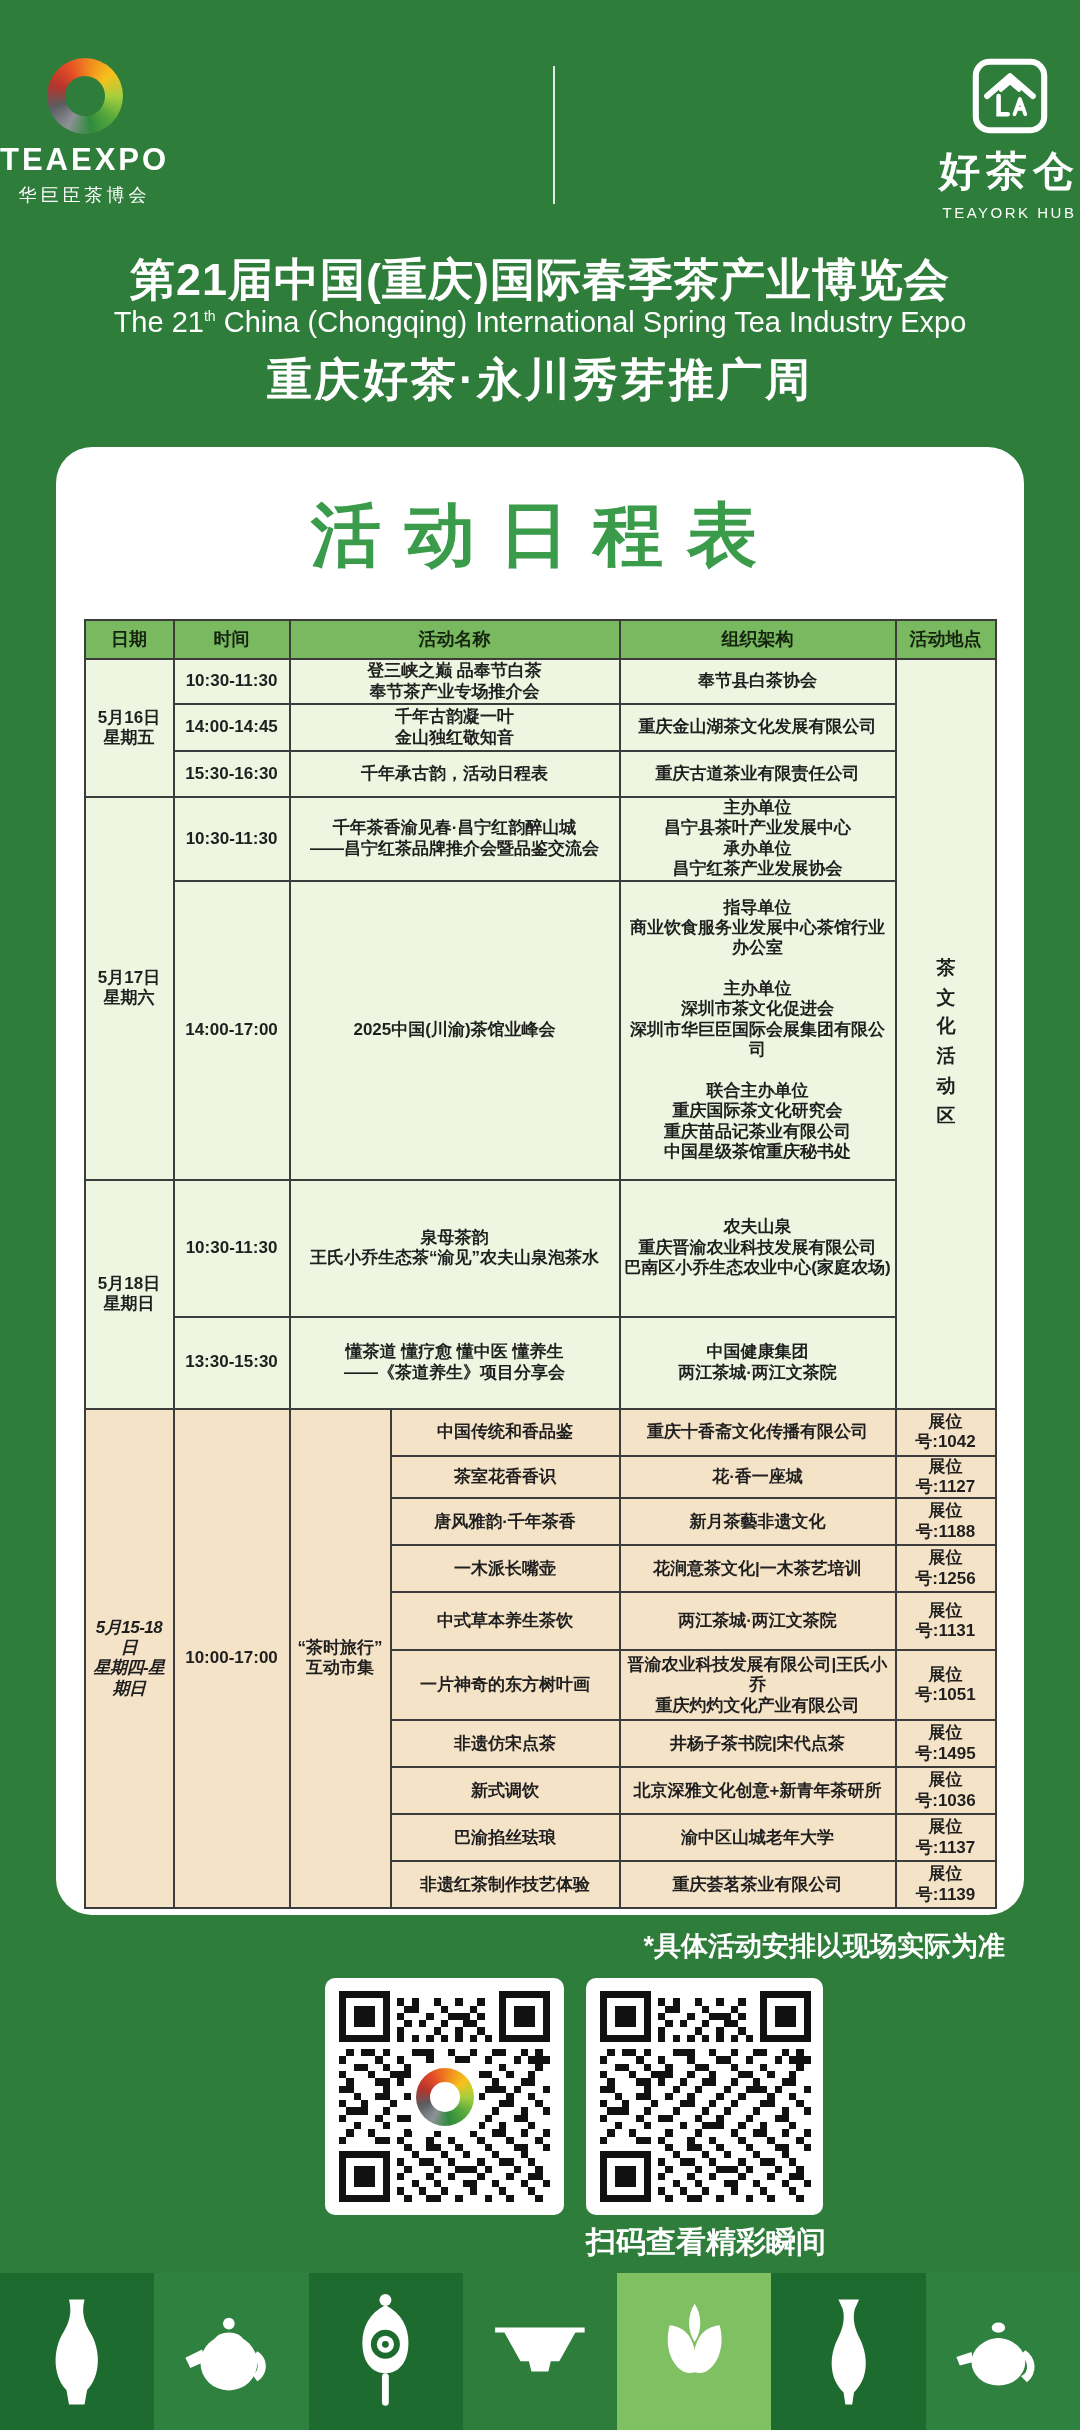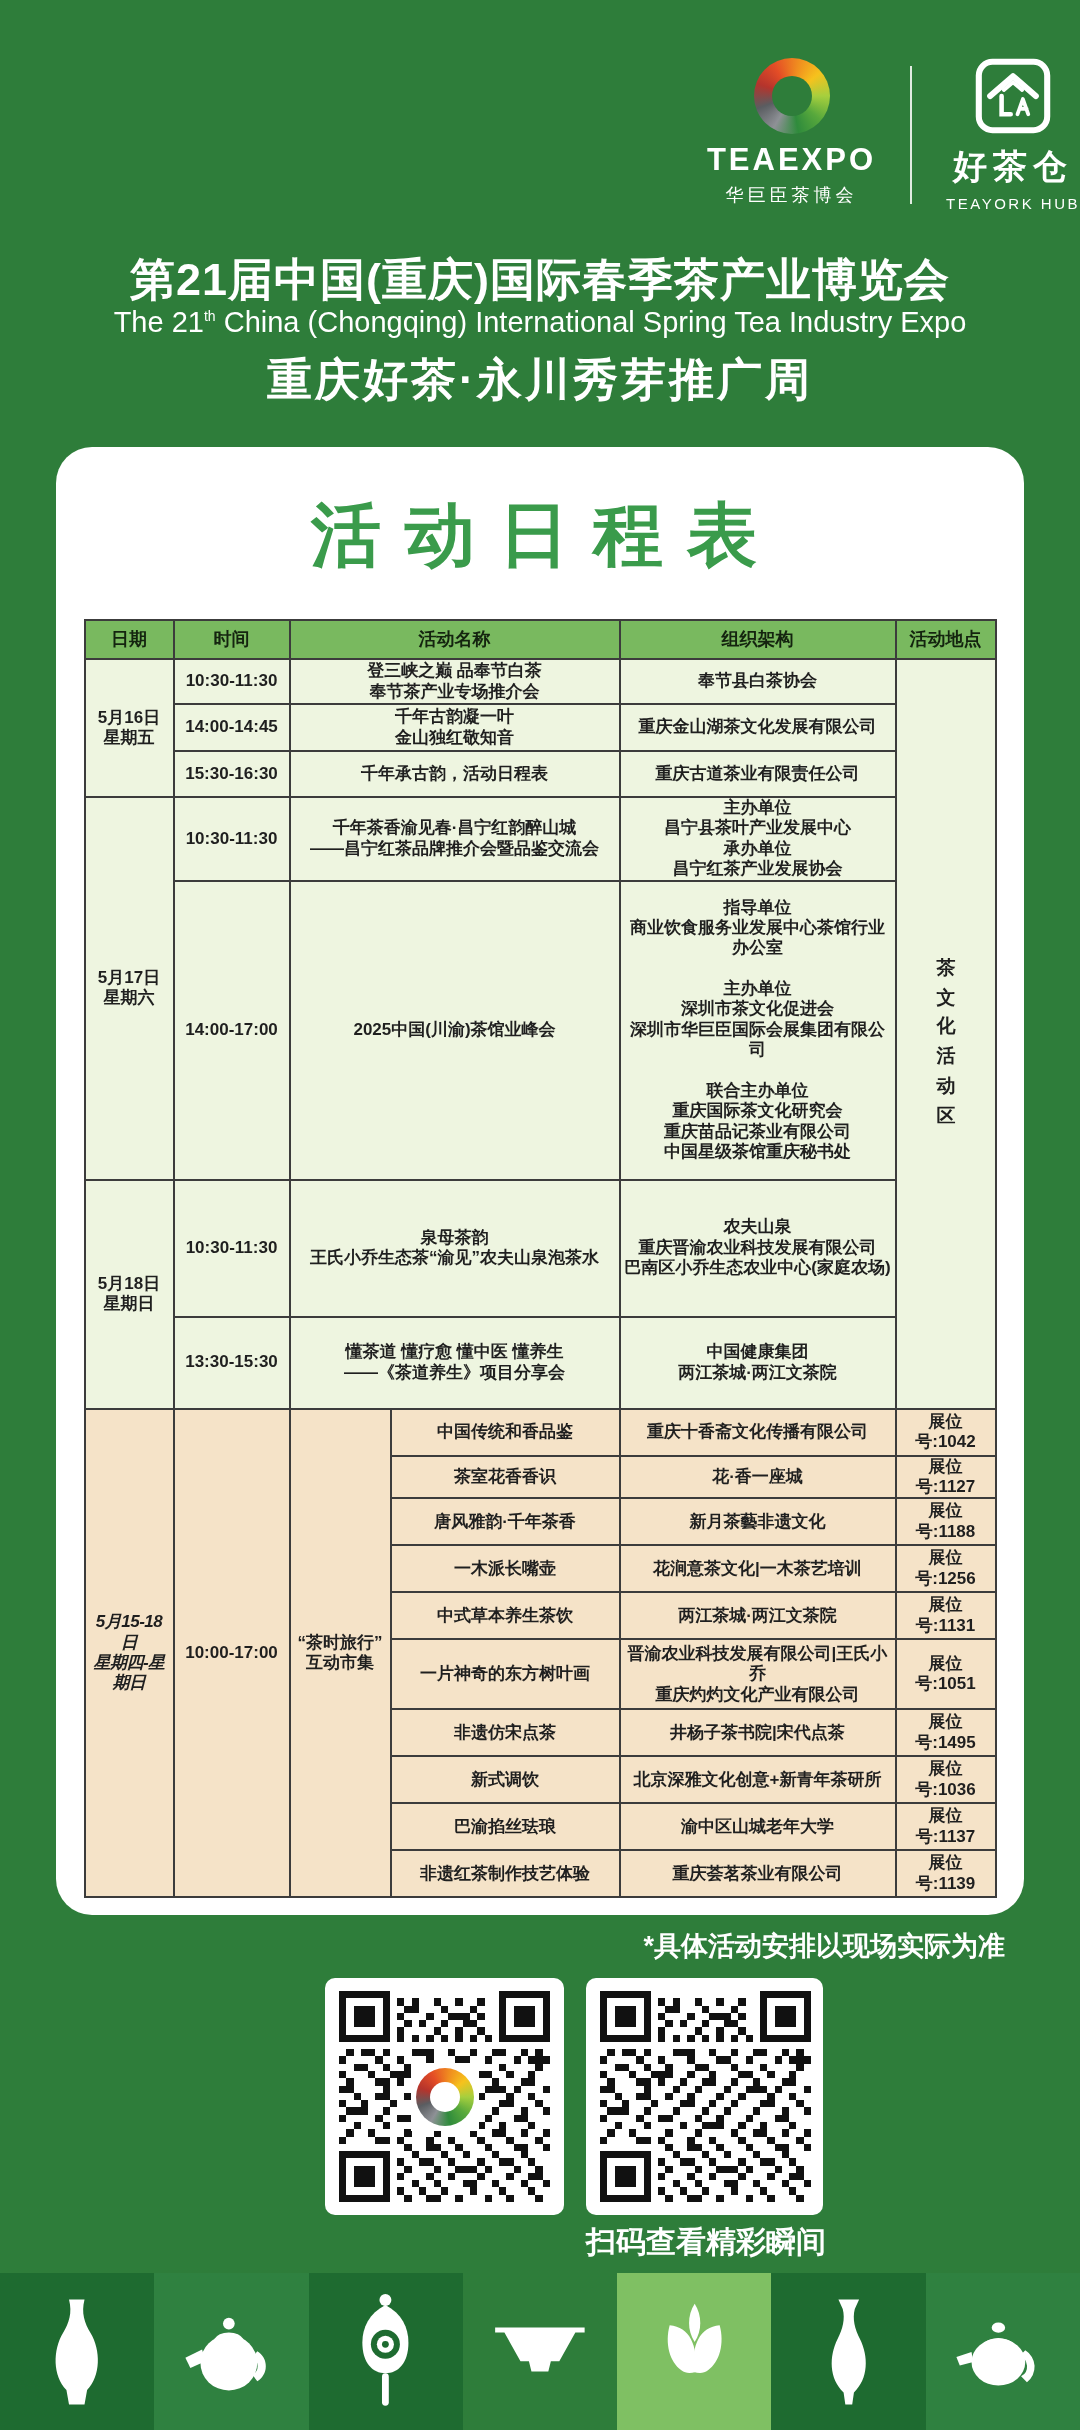--- a/index.html
+++ b/index.html
@@ -1,27 +1,27 @@
 <!DOCTYPE html>
 <html><head>
 <meta charset="utf-8">
 <style>
   html,body{margin:0;padding:0;}
   .page{position:relative;width:1080px;height:2430px;background:#2e7d3a;overflow:hidden;
         font-family:"Liberation Sans","DejaVu Sans",sans-serif;color:#1f1f1f;}
   
-  .logos{position:absolute;top:58px;left:0;width:100%;display:flex;justify-content:flex-end;align-items:flex-start;gap:34px;}
+  .logos{position:absolute;top:58px;left:0;width:100%;display:flex;justify-content:space-between;align-items:flex-start;gap:34px;}
   .brand{display:flex;flex-direction:column;align-items:center;}
   .swirl{width:76px;height:76px;border-radius:50%;
          background:conic-gradient(from 210deg,#8e9196,#5a5d61,#b5342c,#e44d26,#f08c1f,#f6c21d,#a6cf3e,#57a83c,#2f8b3c,#8e9196);
          display:flex;align-items:center;justify-content:center;}
   .swirl .hole{width:40px;height:40px;border-radius:50%;background:#2e7d3a;}
   .brand-name{color:#fff;font-size:31px;font-weight:bold;letter-spacing:3px;margin-top:8px;}
   .brand-tag{color:#fff;font-size:18px;letter-spacing:4px;margin-top:5px;}
-  .brand-name-cn{color:#fff;font-size:34px;font-weight:bold;letter-spacing:6px;margin-top:6px;}
+  .brand-name-cn{color:#fff;font-size:41px;font-weight:bold;letter-spacing:6px;margin-top:6px;}
   .brand-tag-en{color:#fff;font-size:15px;letter-spacing:2.5px;margin-top:5px;}
   .logo-divider{width:2px;height:138px;background:rgba(255,255,255,.85);margin-top:8px;}
   .title-cn{position:absolute;top:250px;left:0;width:100%;text-align:center;color:#fff;font-size:45px;font-weight:bold;letter-spacing:1px;}
   .title-en{position:absolute;top:306px;left:0;width:100%;text-align:center;color:#fff;font-size:29px;}
   .title-en sup{font-size:14px;}
   .subtitle{position:absolute;top:350px;left:0;width:100%;text-align:center;color:#fff;font-size:45px;font-weight:bold;letter-spacing:3px;}
   
   .card{position:absolute;left:56px;top:447px;width:968px;height:1468px;background:#fff;border-radius:36px;}
   .card-title{text-align:center;color:#3a9b4b;font-size:70px;font-weight:bold;letter-spacing:24px;padding:42px 12px 0 24px;}
   table.sched{border-collapse:collapse;table-layout:fixed;width:911px;margin:36px auto 0;}
@@ -194,21 +194,21 @@
       <tr style="height:47px">
         <td class="p">唐风雅韵·千年茶香</td>
         <td class="p">新月茶藝非遗文化</td>
         <td class="p booth">展位号:1188</td>
       </tr>
       <tr style="height:47px">
         <td class="p">一木派长嘴壶</td>
         <td class="p">花涧意茶文化|一木茶艺培训</td>
         <td class="p booth">展位号:1256</td>
       </tr>
-      <tr style="height:47px">
+      <tr style="height:58px">
         <td class="p">中式草本养生茶饮</td>
         <td class="p">两江茶城·两江文茶院</td>
         <td class="p booth">展位号:1131</td>
       </tr>
       <tr style="height:70px">
         <td class="p">一片神奇的东方树叶画</td>
         <td class="p">晋渝农业科技发展有限公司|王氏小乔
 重庆灼灼文化产业有限公司</td>
         <td class="p booth">展位号:1051</td>
       </tr>

